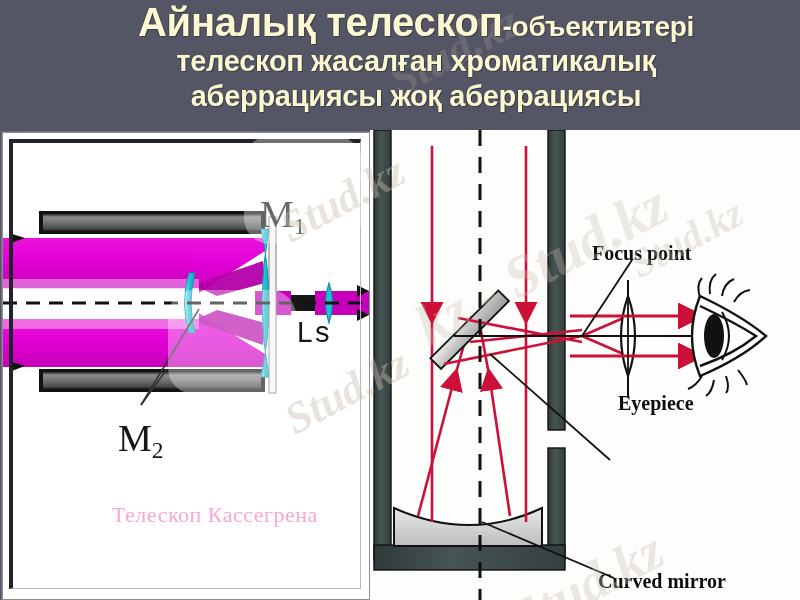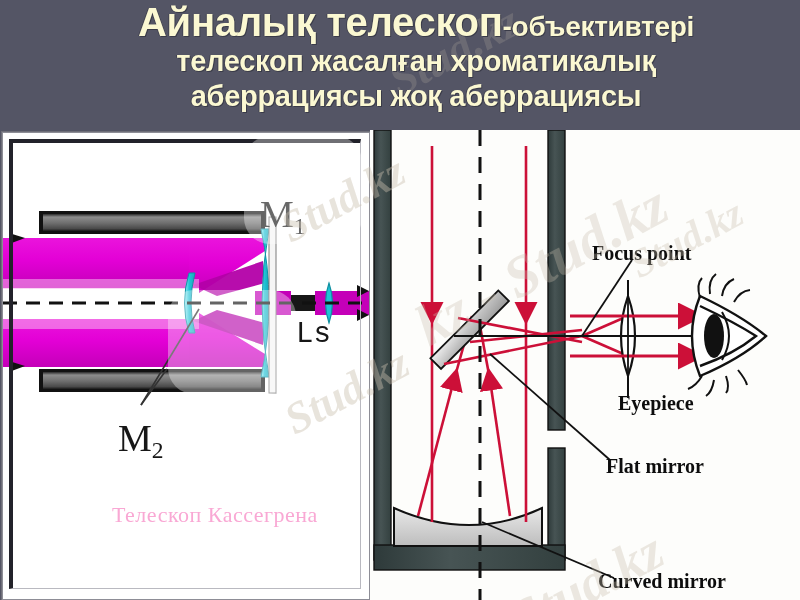--- a/index.html
+++ b/index.html
@@ -276,21 +276,20 @@
         <line x1="212" y1="206" x2="262" y2="130"></line>
         <line x1="258" y1="150" x2="258" y2="268"></line>
         <line x1="120" y1="224" x2="240" y2="330"></line>
         <line x1="112" y1="392" x2="244" y2="448"></line>
       </g>
     </svg>
   </div>
 
   <div class="lab lab-bold" id="lbl-focus">Focus point</div>
   <div class="lab lab-bold" id="lbl-eyepiece">Eyepiece</div>
-  <div class="lab lab-bold" id="lbl-flat">Flat mirror</div>
   <div class="lab lab-bold" id="lbl-curved">Curved mirror</div>
 
   <div class="wm">
     <div class="wm-bg" style="left:244px;top:136px;width:118px;height:108px;"></div>
     <div class="wm-txt" style="left:272px;top:208px;font-size:44px;">Stud.kz</div>
 
     <div class="wm-bg" style="left:168px;top:290px;width:128px;height:104px;"></div>
     <div class="wm-txt" style="left:276px;top:400px;font-size:44px;">Stud.kz</div>
 
     <div class="wm-txt" style="left:404px;top:300px;font-size:58px;opacity:.32;">kz - Stud.kz</div>

